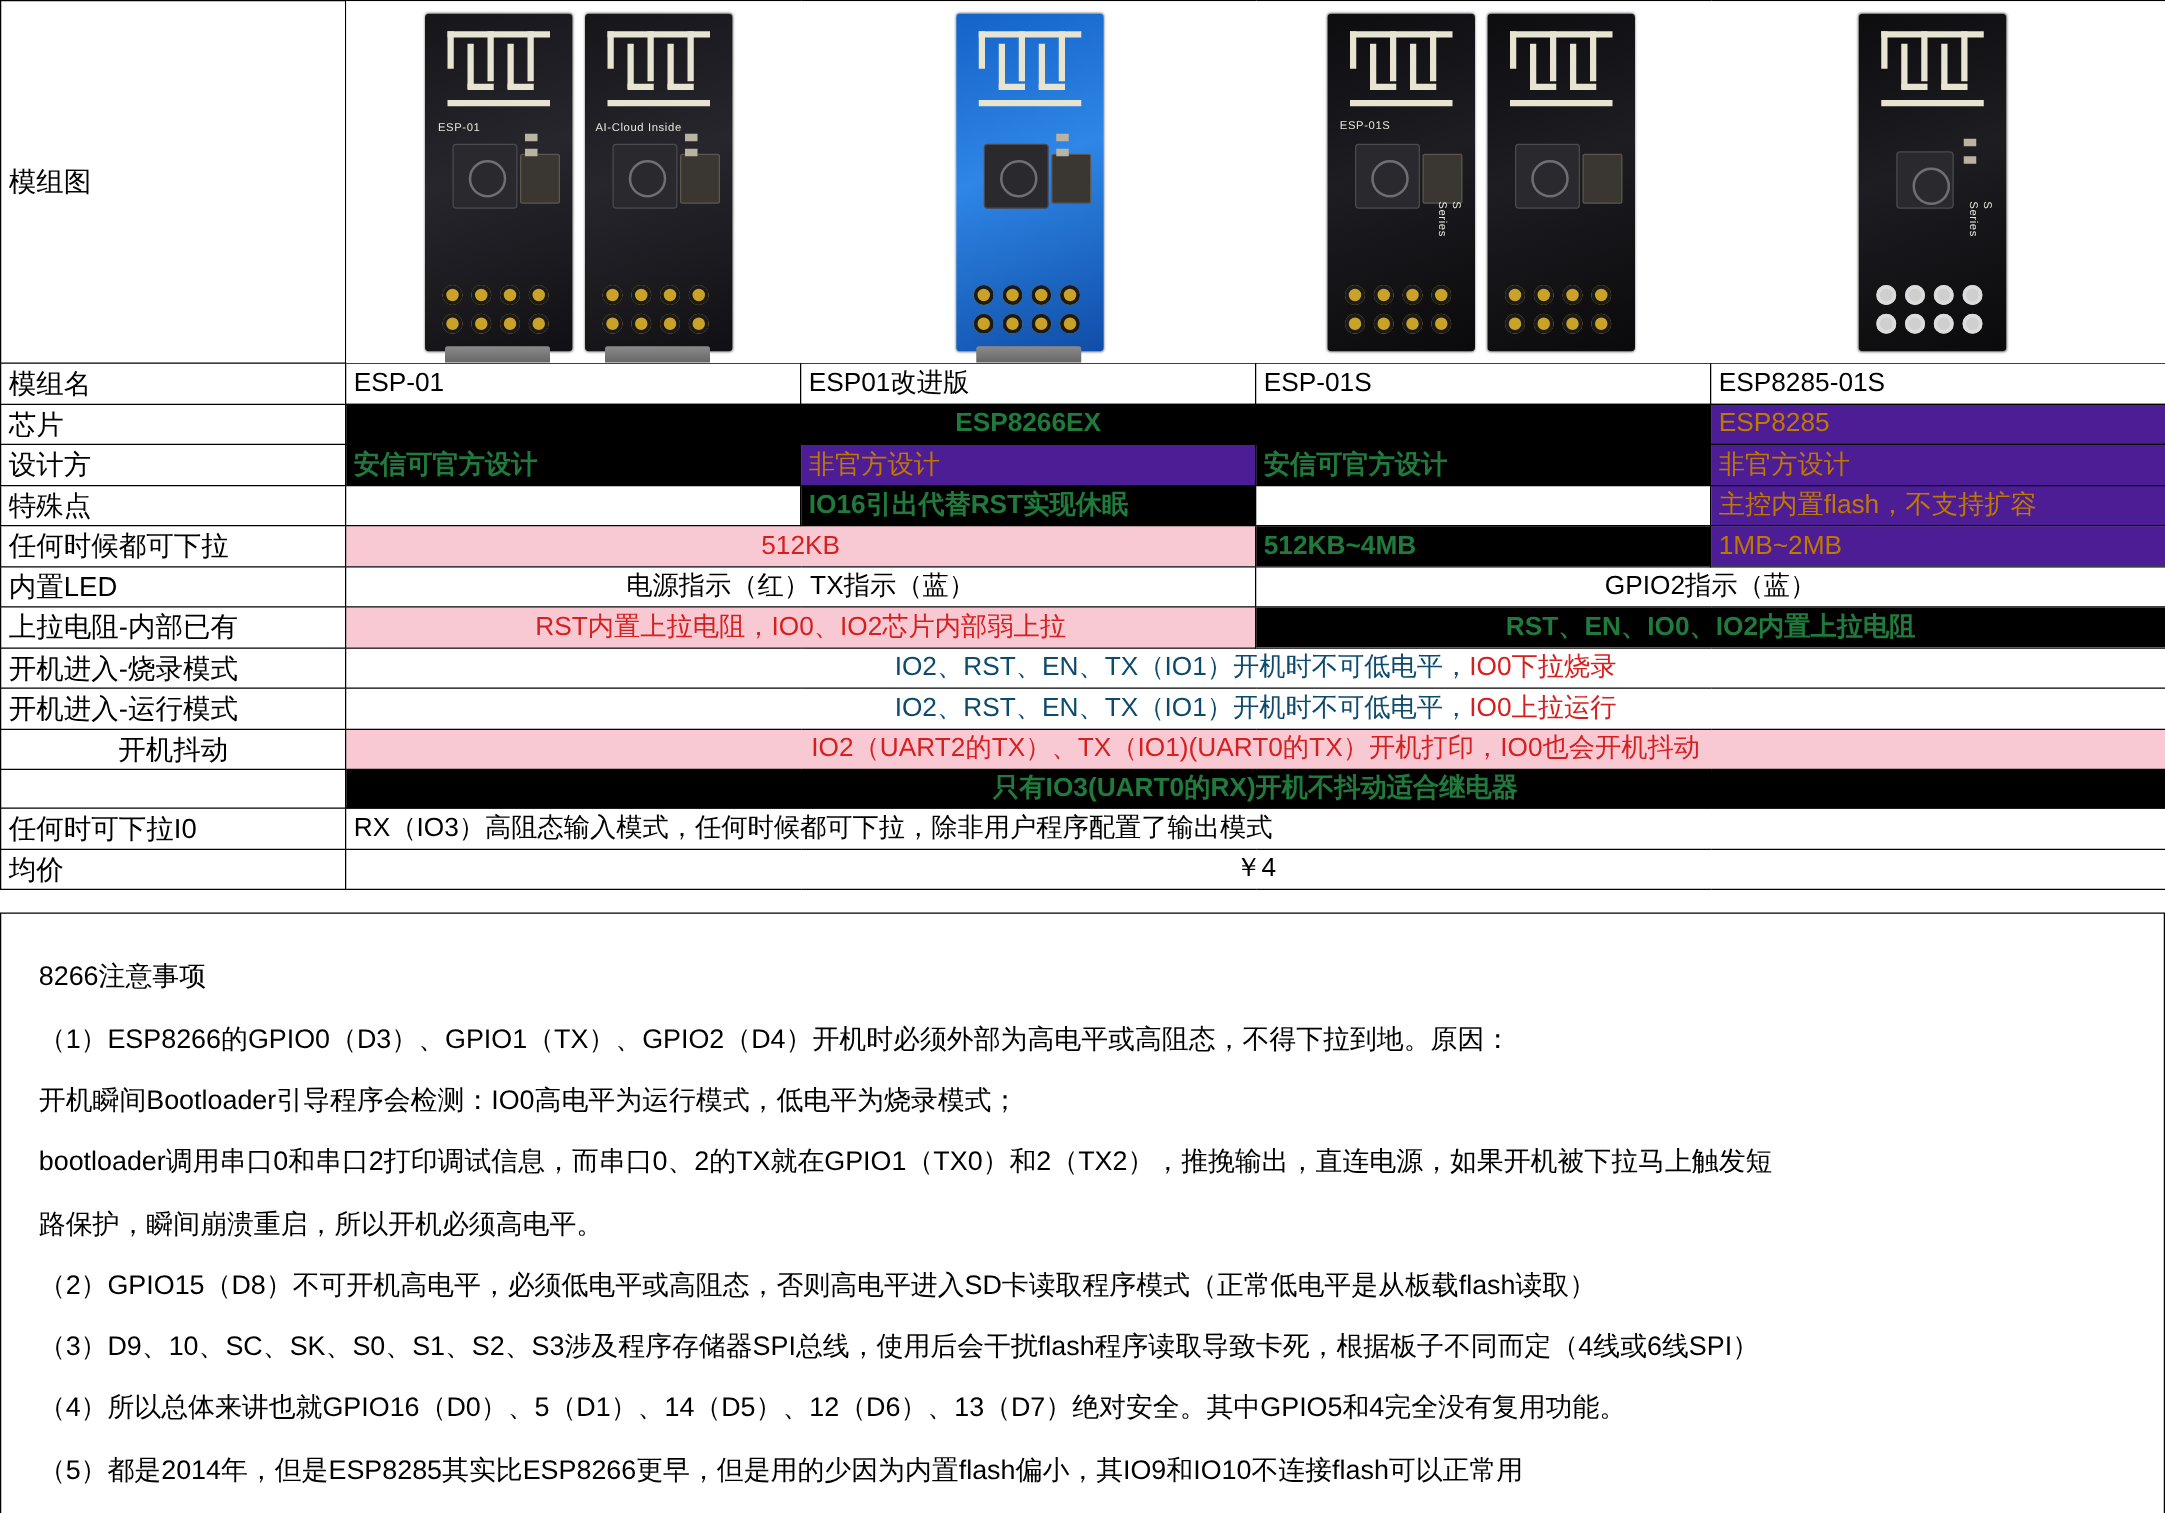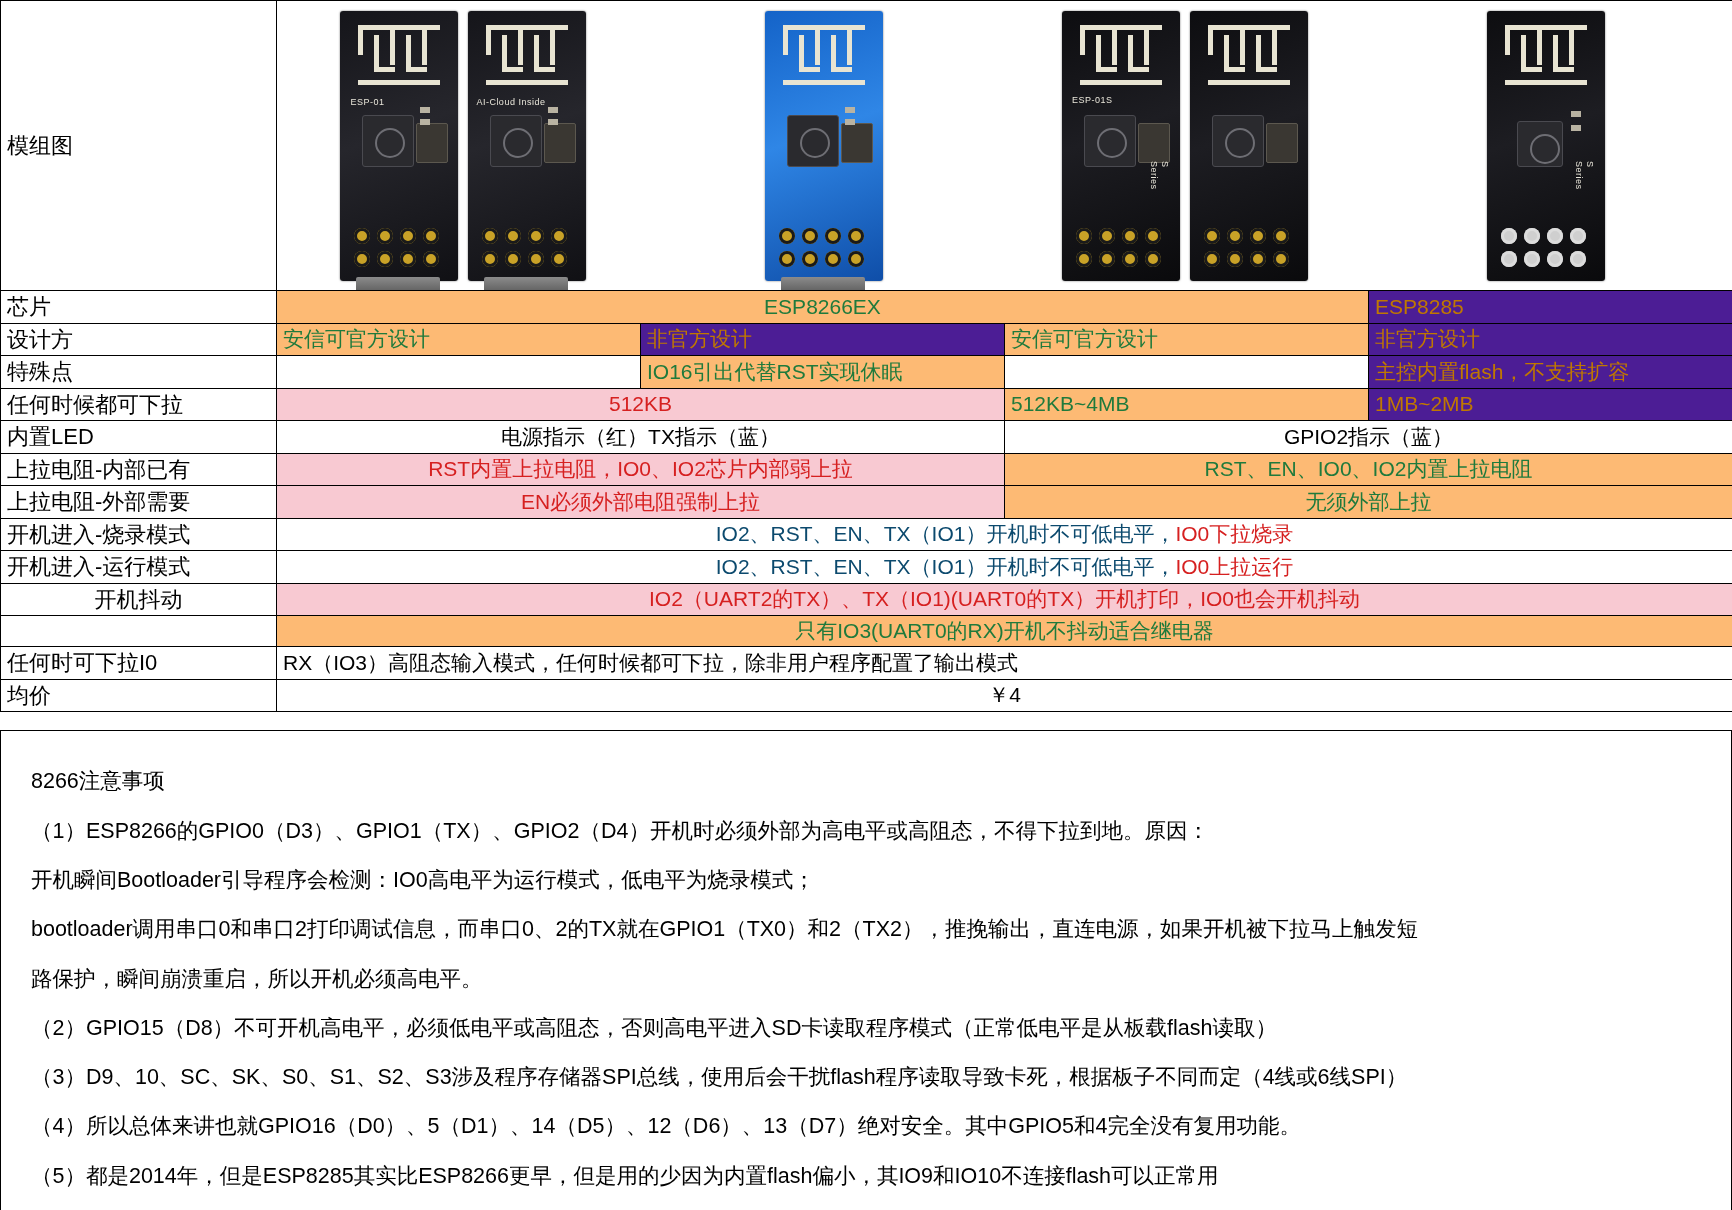--- a/index.html
+++ b/index.html
@@ -35,21 +35,21 @@
     width: 276px;
     text-align: left;
     padding-left: 6px;
     font-size: 22px;
     white-space: nowrap;
   }
   .ctr { text-align: center; }
   .lft { text-align: left; padding-left: 10px; }
 
   
-  .green { background: #fdba74; }
+  .green { background: #000000; font-weight: bold; }
   .pink  { background: #f8c9d2; }
   .yellow{ background: #4c1d95; }
   .white { background: #ffffff; }
 
   .tgreen { color: #1f7a3c; }
   .torange{ color: #c07800; }
   .tred   { color: #d62020; }
   .tblack { color: #0c4a6e; text-align: center; }
 
   
@@ -366,20 +366,27 @@
                     <span></span>
                     <span></span>
                     <span></span>
                   </div>
               </div>
             </div>
           </div>
         </td>
       </tr>
 
+      <tr>
+        <td class="rowlabel">模组名</td>
+        <td class="white lft">ESP-01</td>
+        <td class="white lft">ESP01改进版</td>
+        <td class="white lft">ESP-01S</td>
+        <td class="white lft">ESP8285-01S</td>
+      </tr>
 
       <tr>
         <td class="rowlabel">芯片</td>
         <td class="green tgreen ctr" colspan="3">ESP8266EX</td>
         <td class="yellow torange lft">ESP8285</td>
       </tr>
 
       <tr>
         <td class="rowlabel">设计方</td>
         <td class="green tgreen lft">安信可官方设计</td>
@@ -408,25 +415,20 @@
         <td class="white ctr" colspan="2">电源指示（红）TX指示（蓝）</td>
         <td class="white ctr" colspan="2">GPIO2指示（蓝）</td>
       </tr>
 
       <tr>
         <td class="rowlabel">上拉电阻-内部已有</td>
         <td class="pink tred ctr" colspan="2">RST内置上拉电阻，IO0、IO2芯片内部弱上拉</td>
         <td class="green tgreen ctr" colspan="2">RST、EN、IO0、IO2内置上拉电阻</td>
       </tr>
 
-      <tr>
-        <td class="rowlabel">上拉电阻-外部需要</td>
-        <td class="pink tred ctr" colspan="2">EN必须外部电阻强制上拉</td>
-        <td class="green tgreen ctr" colspan="2">无须外部上拉</td>
-      </tr>
 
       <tr>
         <td class="rowlabel">开机进入-烧录模式</td>
         <td class="white ctr" colspan="4">
           <span class="tblack">IO2、RST、EN、TX（IO1）开机时不可低电平，</span><span class="tred">IO0下拉烧录</span>
         </td>
       </tr>
 
       <tr>
         <td class="rowlabel">开机进入-运行模式</td>

